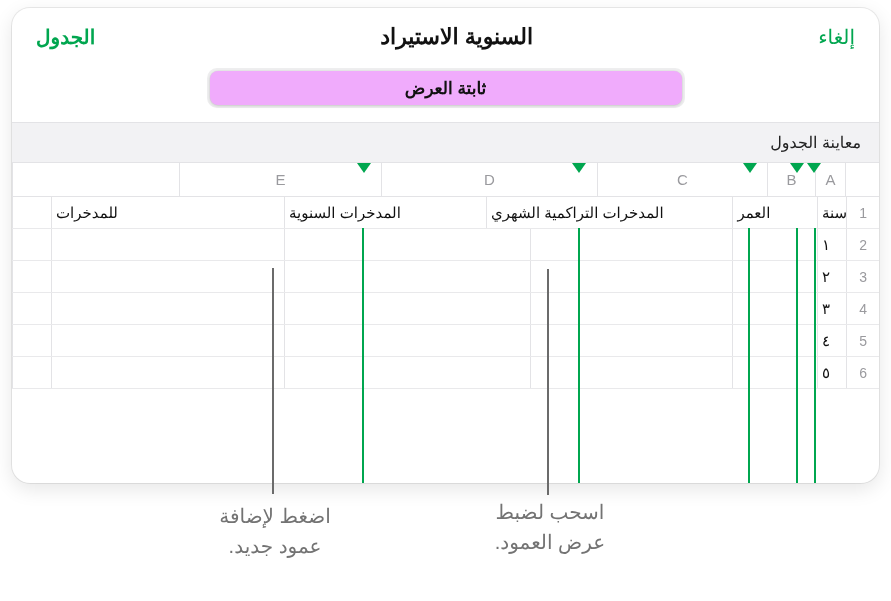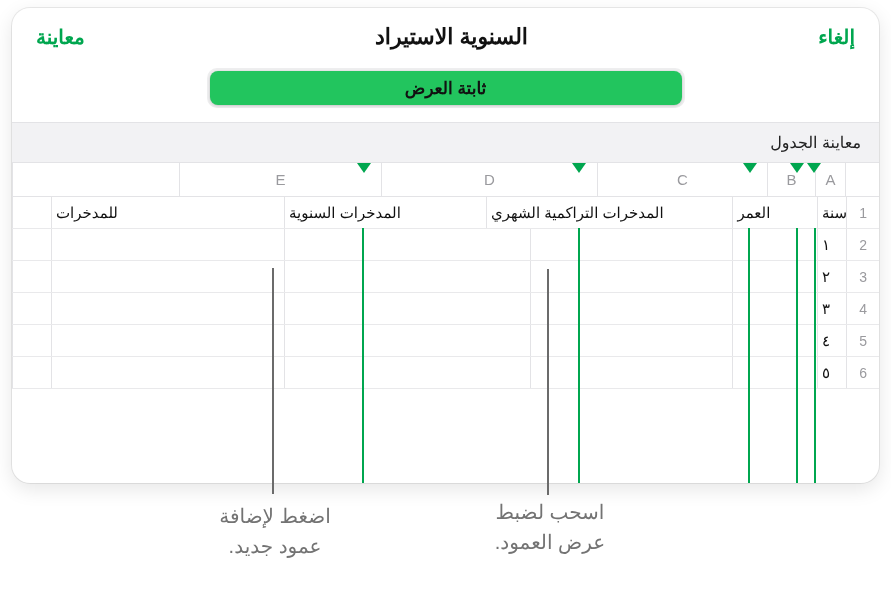--- a/index.html
+++ b/index.html
@@ -24,21 +24,21 @@
     }
     .header {
       display: flex;
       align-items: center;
       justify-content: space-between;
       padding: 16px 24px 14px 24px;
     }
     .btn-text {
       color: #00a64f;
       font-size: 20px;
-      font-weight: 700;
+      font-weight: 400;
       cursor: pointer;
     }
     .btn-text.bold { font-weight: 700; }
     .title {
       font-size: 22px;
       font-weight: 700;
       color: #111;
     }
     .seg-wrap {
       display: flex;
@@ -57,21 +57,21 @@
       flex: 1;
       display: flex;
       align-items: center;
       justify-content: center;
       font-size: 17px;
       color: #111;
       border-radius: 8px;
       cursor: pointer;
     }
     .seg-item.active {
-      background: #22c55e;
+      background: #f0abfc;
       box-shadow: 0 1px 3px rgba(0,0,0,0.15), 0 0 0 0.5px rgba(0,0,0,0.04);
       font-weight: 600;
     }
     .subheader {
       background: #f2f2f4;
       border-top: 1px solid #e3e3e6;
       border-bottom: 1px solid #e3e3e6;
       padding: 10px 18px;
       font-size: 16px;
       color: #222;
@@ -174,21 +174,21 @@
       direction: rtl;
     }
   </style>
 </head>
 <body>
 
 <div class="panel">
   <div class="header">
     <span class="btn-text">إلغاء</span>
     <span class="title">السنوية الاستيراد</span>
-    <span class="btn-text bold">معاينة</span>
+    <span class="btn-text bold">الجدول</span>
   </div>
 
   <div class="seg-wrap">
     <div class="seg">
       <div class="seg-item active">ثابتة العرض</div>
     </div>
   </div>
 
   <div class="subheader">معاينة الجدول</div>
 

